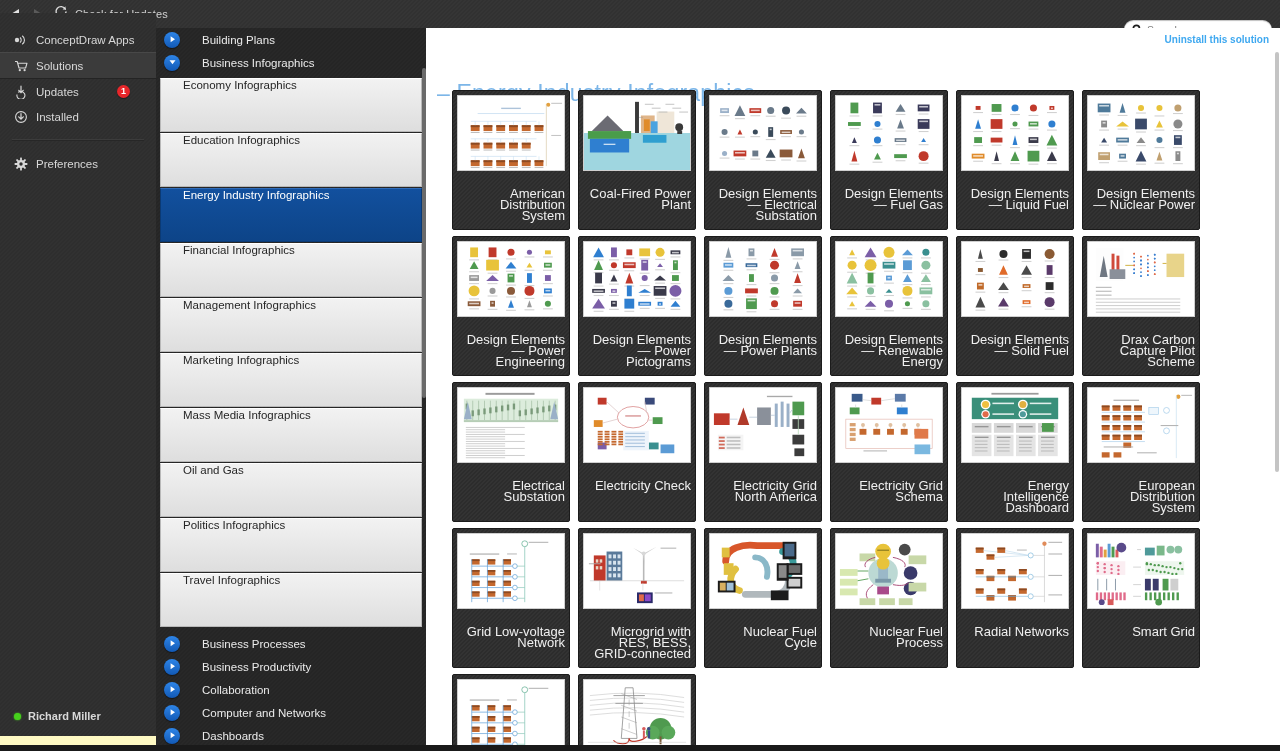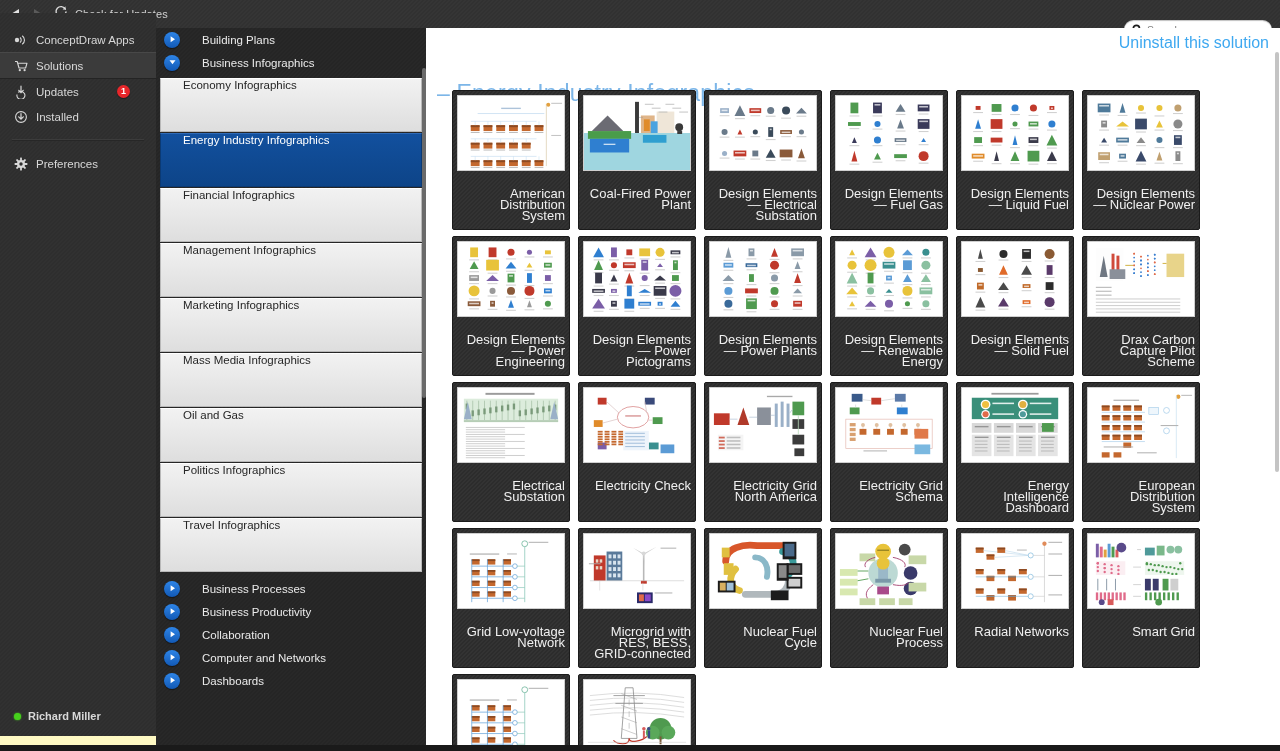--- a/index.html
+++ b/index.html
@@ -150,21 +150,21 @@
 
   
   #content {
     position: absolute; left: 426px; top: 28px;
     width: 854px; height: 723px;
     background: #ffffff;
     overflow: hidden;
   }
   #uninstall-link {
     position: absolute; right: 11px; top: 6px;
-    color: #3ea8f0; font-size: 16px; cursor: pointer;
+    color: #3ea8f0; font-size: 10px; cursor: pointer; font-weight: bold;
   }
   #page-title {
     position: absolute; left: 11px; top: 52px;
     font-size: 23px; color: #7cb6e8; font-weight: normal;
     letter-spacing: .2px;
     white-space: nowrap;
   }
   #grid {
     position: absolute; left: 26px; top: 62px;
     width: 810px;
@@ -345,20 +345,23 @@
             <svg width="15" height="15" viewBox="0 0 15 15">
               <polygon points="4.5,5.2 10.5,5.2 7.5,9.2" fill="#fff"></polygon>
             </svg>
           </span>
           <span class="grp-label">Business Infographics</span>
         </div>
       </div>
     <div id="cat-list">
         <div class="cat-item">
           <span>Economy Infographics</span>
+        </div>
+        <div class="cat-item">
+          <span>Education Infographics</span>
         </div>
         <div class="cat-item selected">
           <span>Energy Industry Infographics</span>
         </div>
         <div class="cat-item">
           <span>Financial Infographics</span>
         </div>
         <div class="cat-item">
           <span>Management Infographics</span>
         </div>

